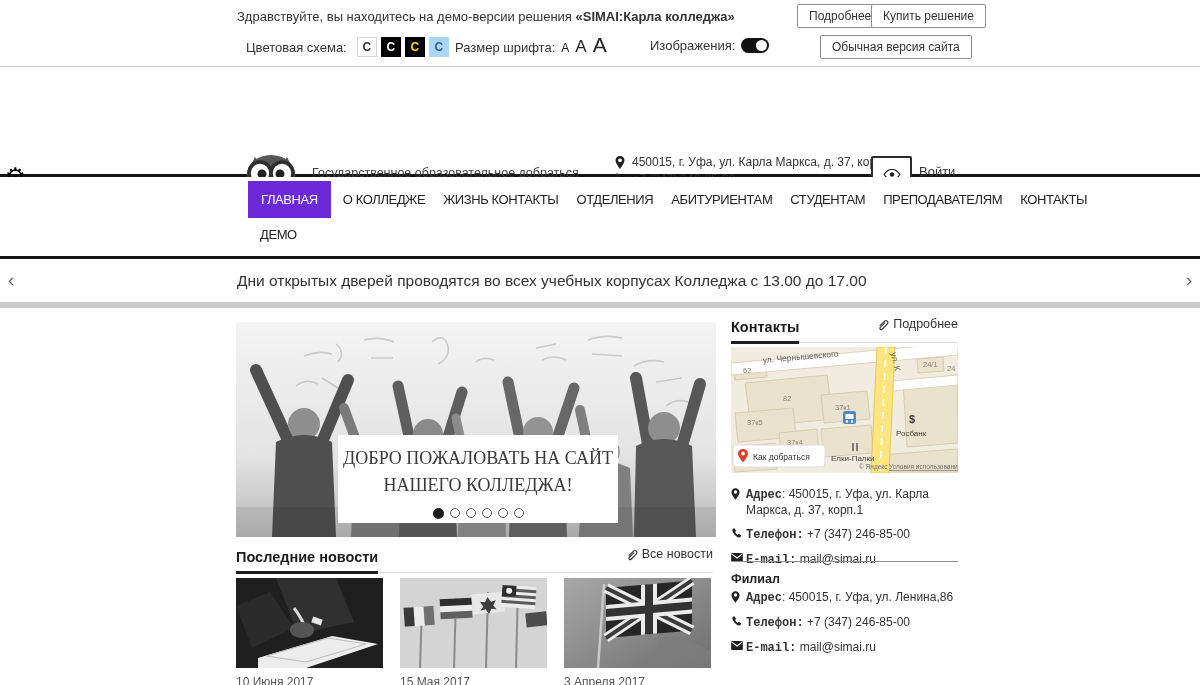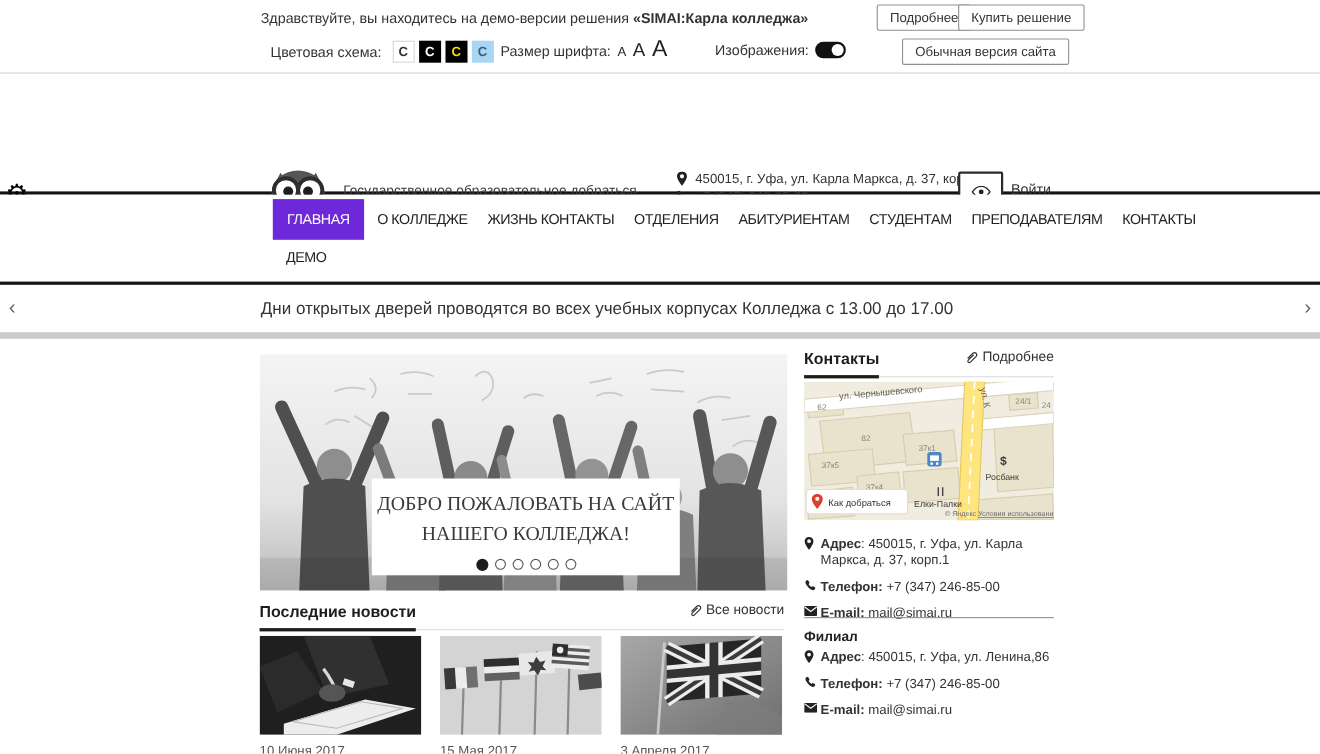--- a/index.html
+++ b/index.html
@@ -69,21 +69,21 @@
   #news-cards{position:absolute;left:236px;top:578px;display:flex;gap:17px;}
   .news-card{width:147px;cursor:pointer;}
   .news-card svg{display:block;}
   .news-date{font-size:12px;color:#555;margin-top:7px;}
   
   #contacts-header{left:731px;top:317px;width:227px;}
   #map{position:absolute;left:731px;top:347px;width:227px;height:126px;}
   .addr-block{position:absolute;left:731px;width:229px;font-size:12px;color:#333;line-height:15px;}
   .addr-row{display:flex;margin-bottom:9px;}
   .addr-row .ic{width:15px;flex:0 0 15px;display:flex;justify-content:flex-start;padding-top:1px;}
-  .addr-row b{font-weight:bold;}
+  .addr-row b{font-weight:bold;font-family:Liberation Mono, monospace;}
   #sidebar-divider{position:absolute;left:731px;top:561px;width:227px;border-top:1px solid #8f8f8f;}
   #branch-heading{position:absolute;left:731px;top:572px;font-size:12.5px;font-weight:bold;color:#222;}
   #calendar-header{left:731px;top:655px;width:227px;}
   svg text{font-family:"Liberation Sans",sans-serif;}
 </style>
 </head>
 <body>
 
 <div id="page">
 

